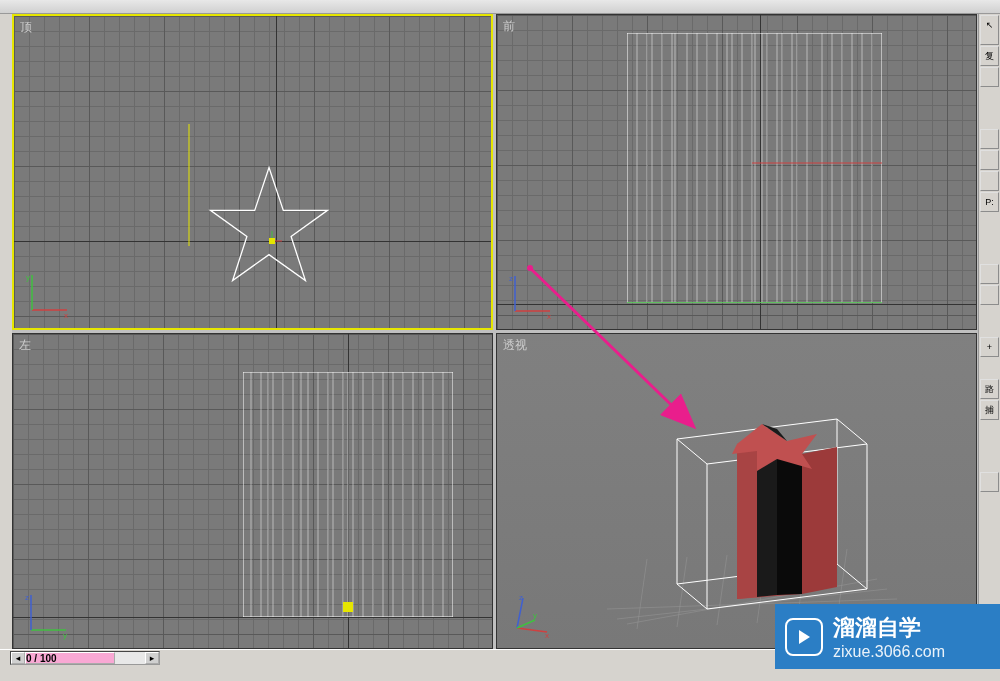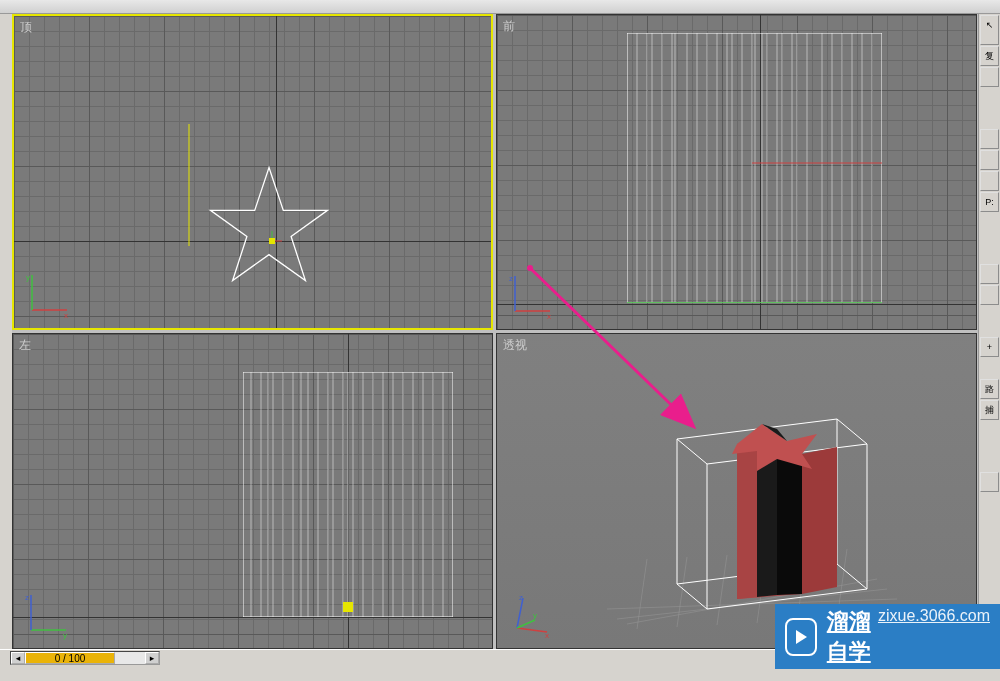--- a/index.html
+++ b/index.html
@@ -135,24 +135,25 @@
     flex: 1;
     height: 12px;
     position: relative;
   }
   
   .slider-thumb {
     position: absolute;
     left: 0;
     width: 90px;
     height: 12px;
-    background: #eab308;
+    background: #f9a8d4;
     border: 1px outset #fff;
-    text-align: center;
+    text-align: left;
     font-size: 10px;
+    font-weight: bold;
   }
   
   .right-panel {
     position: absolute;
     right: 0;
     top: 14px;
     width: 22px;
     height: 635px;
     background: #d6d3ce;
     border-left: 1px solid #999;
@@ -189,21 +190,21 @@
     border: 2px solid #fff;
     border-radius: 8px;
     display: flex;
     align-items: center;
     justify-content: center;
     margin-right: 10px;
   }
   
   .watermark-text {
     display: flex;
-    text-decoration: underline;
+    flex-direction: column;
   }
   
   .watermark-title {
     font-size: 22px;
     font-weight: bold;
   }
   
   .watermark-url {
     font-size: 16px;
     opacity: 0.9;

